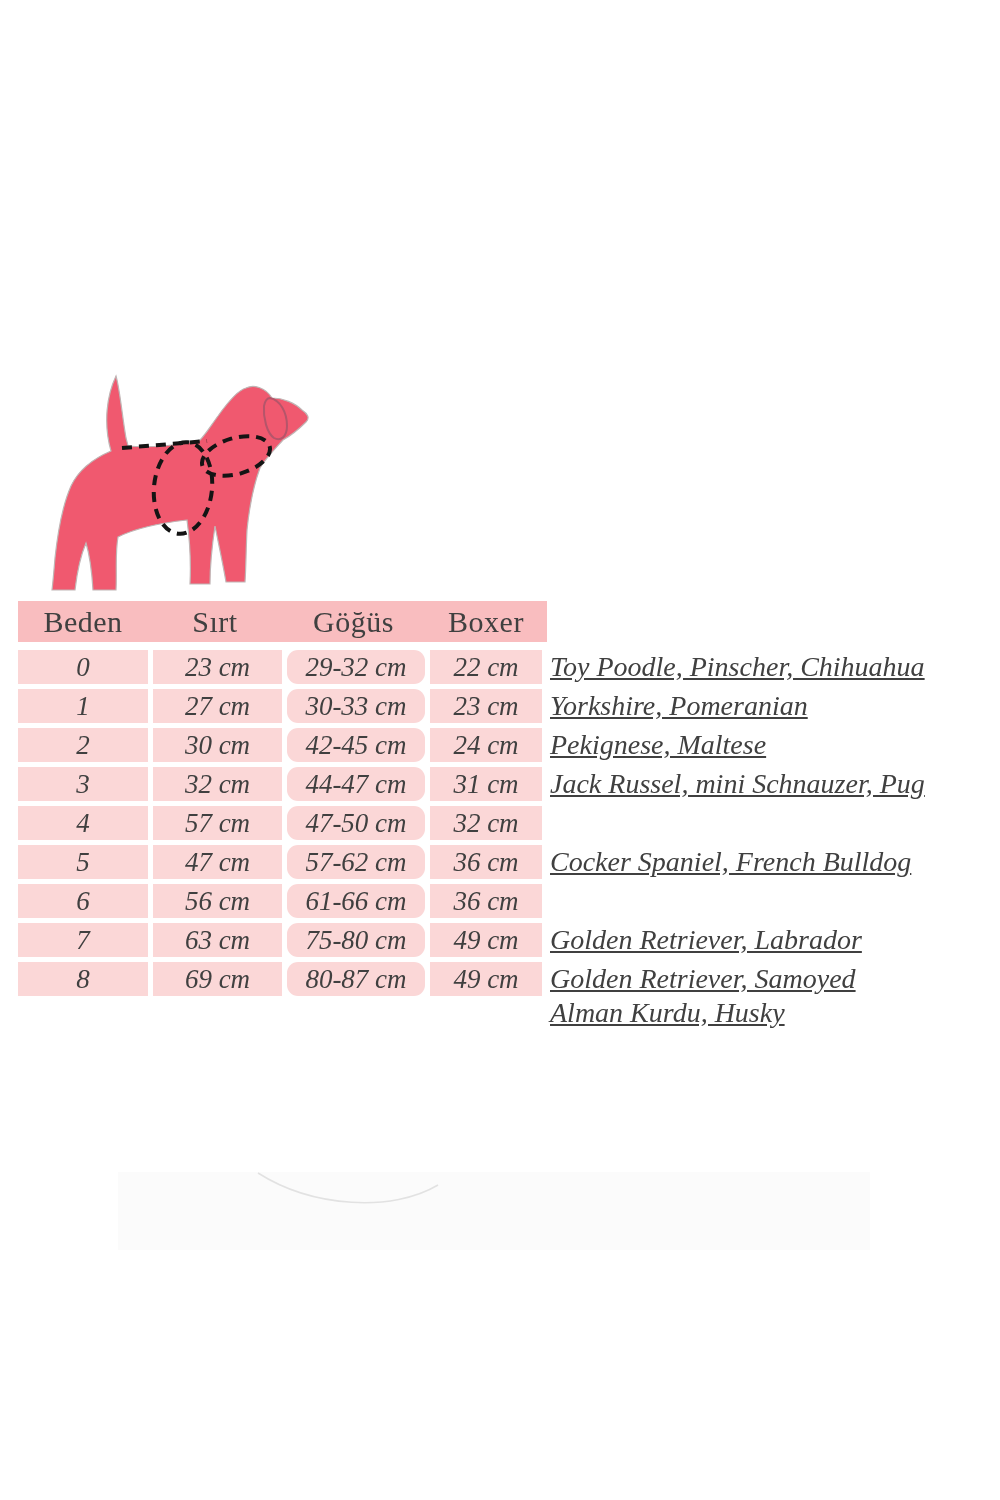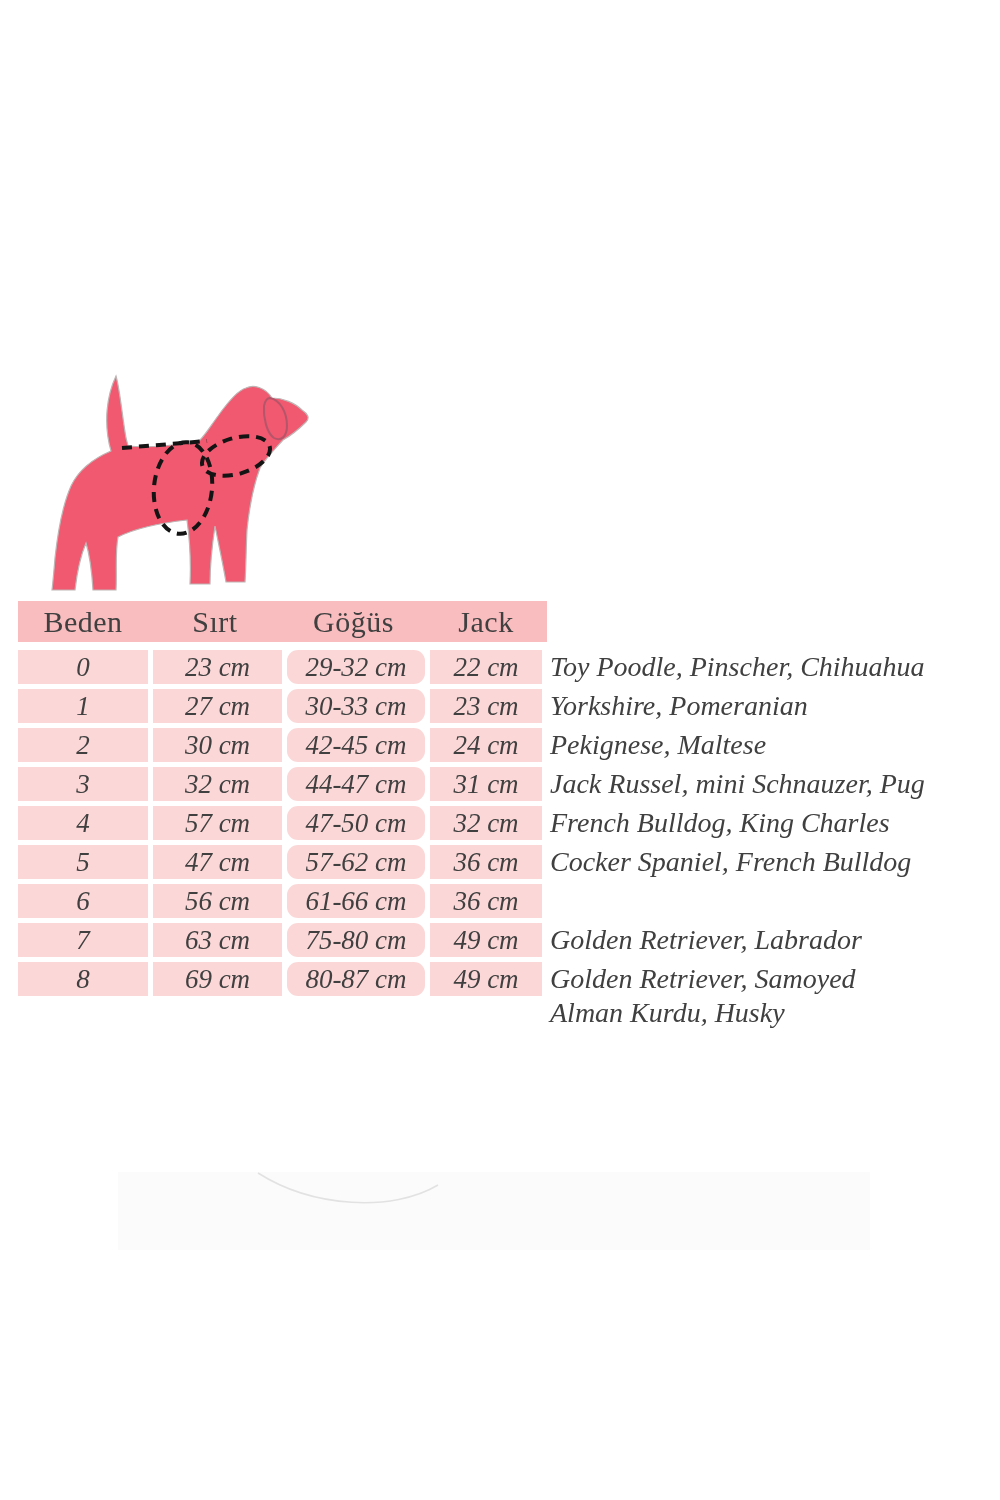--- a/index.html
+++ b/index.html
@@ -44,20 +44,21 @@
   .cell.c-beden{width:130px;margin-right:5px;}
   .cell.c-sirt{width:129px;margin-right:5px;}
   .cell.c-gogus{width:138px;margin-right:5px;border-radius:11px;}
   .cell.c-boyun{width:112px;}
   .breeds{
     align-self:flex-start;
     margin-left:8px;
     font-style:italic;font-size:28px;line-height:34px;
     white-space:pre-line;
     flex:1 1 auto;
+    text-decoration:underline;
   }
   
   .ghost-panel{
     position:absolute;left:118px;top:1172px;width:752px;height:78px;
     background:#fbfbfb;
   }
 </style>
 </head>
 <body>
 
@@ -107,21 +108,21 @@
 
       <ellipse cx="196" cy="96" rx="35" ry="18" transform="rotate(-16 196 96)" fill="none" stroke="#141414" stroke-width="4" stroke-dasharray="10 7"></ellipse>
     </svg>
   </div>
 
   <div class="size-table">
     <div class="thead">
       <div class="th c1">Beden</div>
       <div class="th c2">Sırt</div>
       <div class="th c3">Göğüs</div>
-      <div class="th c4">Jack</div>
+      <div class="th c4">Boxer</div>
     </div>
     <div>
   <div class="trow">
     <div class="cell c-beden">0</div>
     <div class="cell c-sirt">23 cm</div>
     <div class="cell c-gogus">29-32 cm</div>
     <div class="cell c-boyun">22 cm</div>
     <div class="breeds">Toy Poodle, Pinscher, Chihuahua</div>
   </div>
 
@@ -147,21 +148,20 @@
     <div class="cell c-gogus">44-47 cm</div>
     <div class="cell c-boyun">31 cm</div>
     <div class="breeds">Jack Russel, mini Schnauzer, Pug</div>
   </div>
 
   <div class="trow">
     <div class="cell c-beden">4</div>
     <div class="cell c-sirt">57 cm</div>
     <div class="cell c-gogus">47-50 cm</div>
     <div class="cell c-boyun">32 cm</div>
-    <div class="breeds">French Bulldog, King Charles</div>
   </div>
 
   <div class="trow">
     <div class="cell c-beden">5</div>
     <div class="cell c-sirt">47 cm</div>
     <div class="cell c-gogus">57-62 cm</div>
     <div class="cell c-boyun">36 cm</div>
     <div class="breeds">Cocker Spaniel, French Bulldog</div>
   </div>
 

